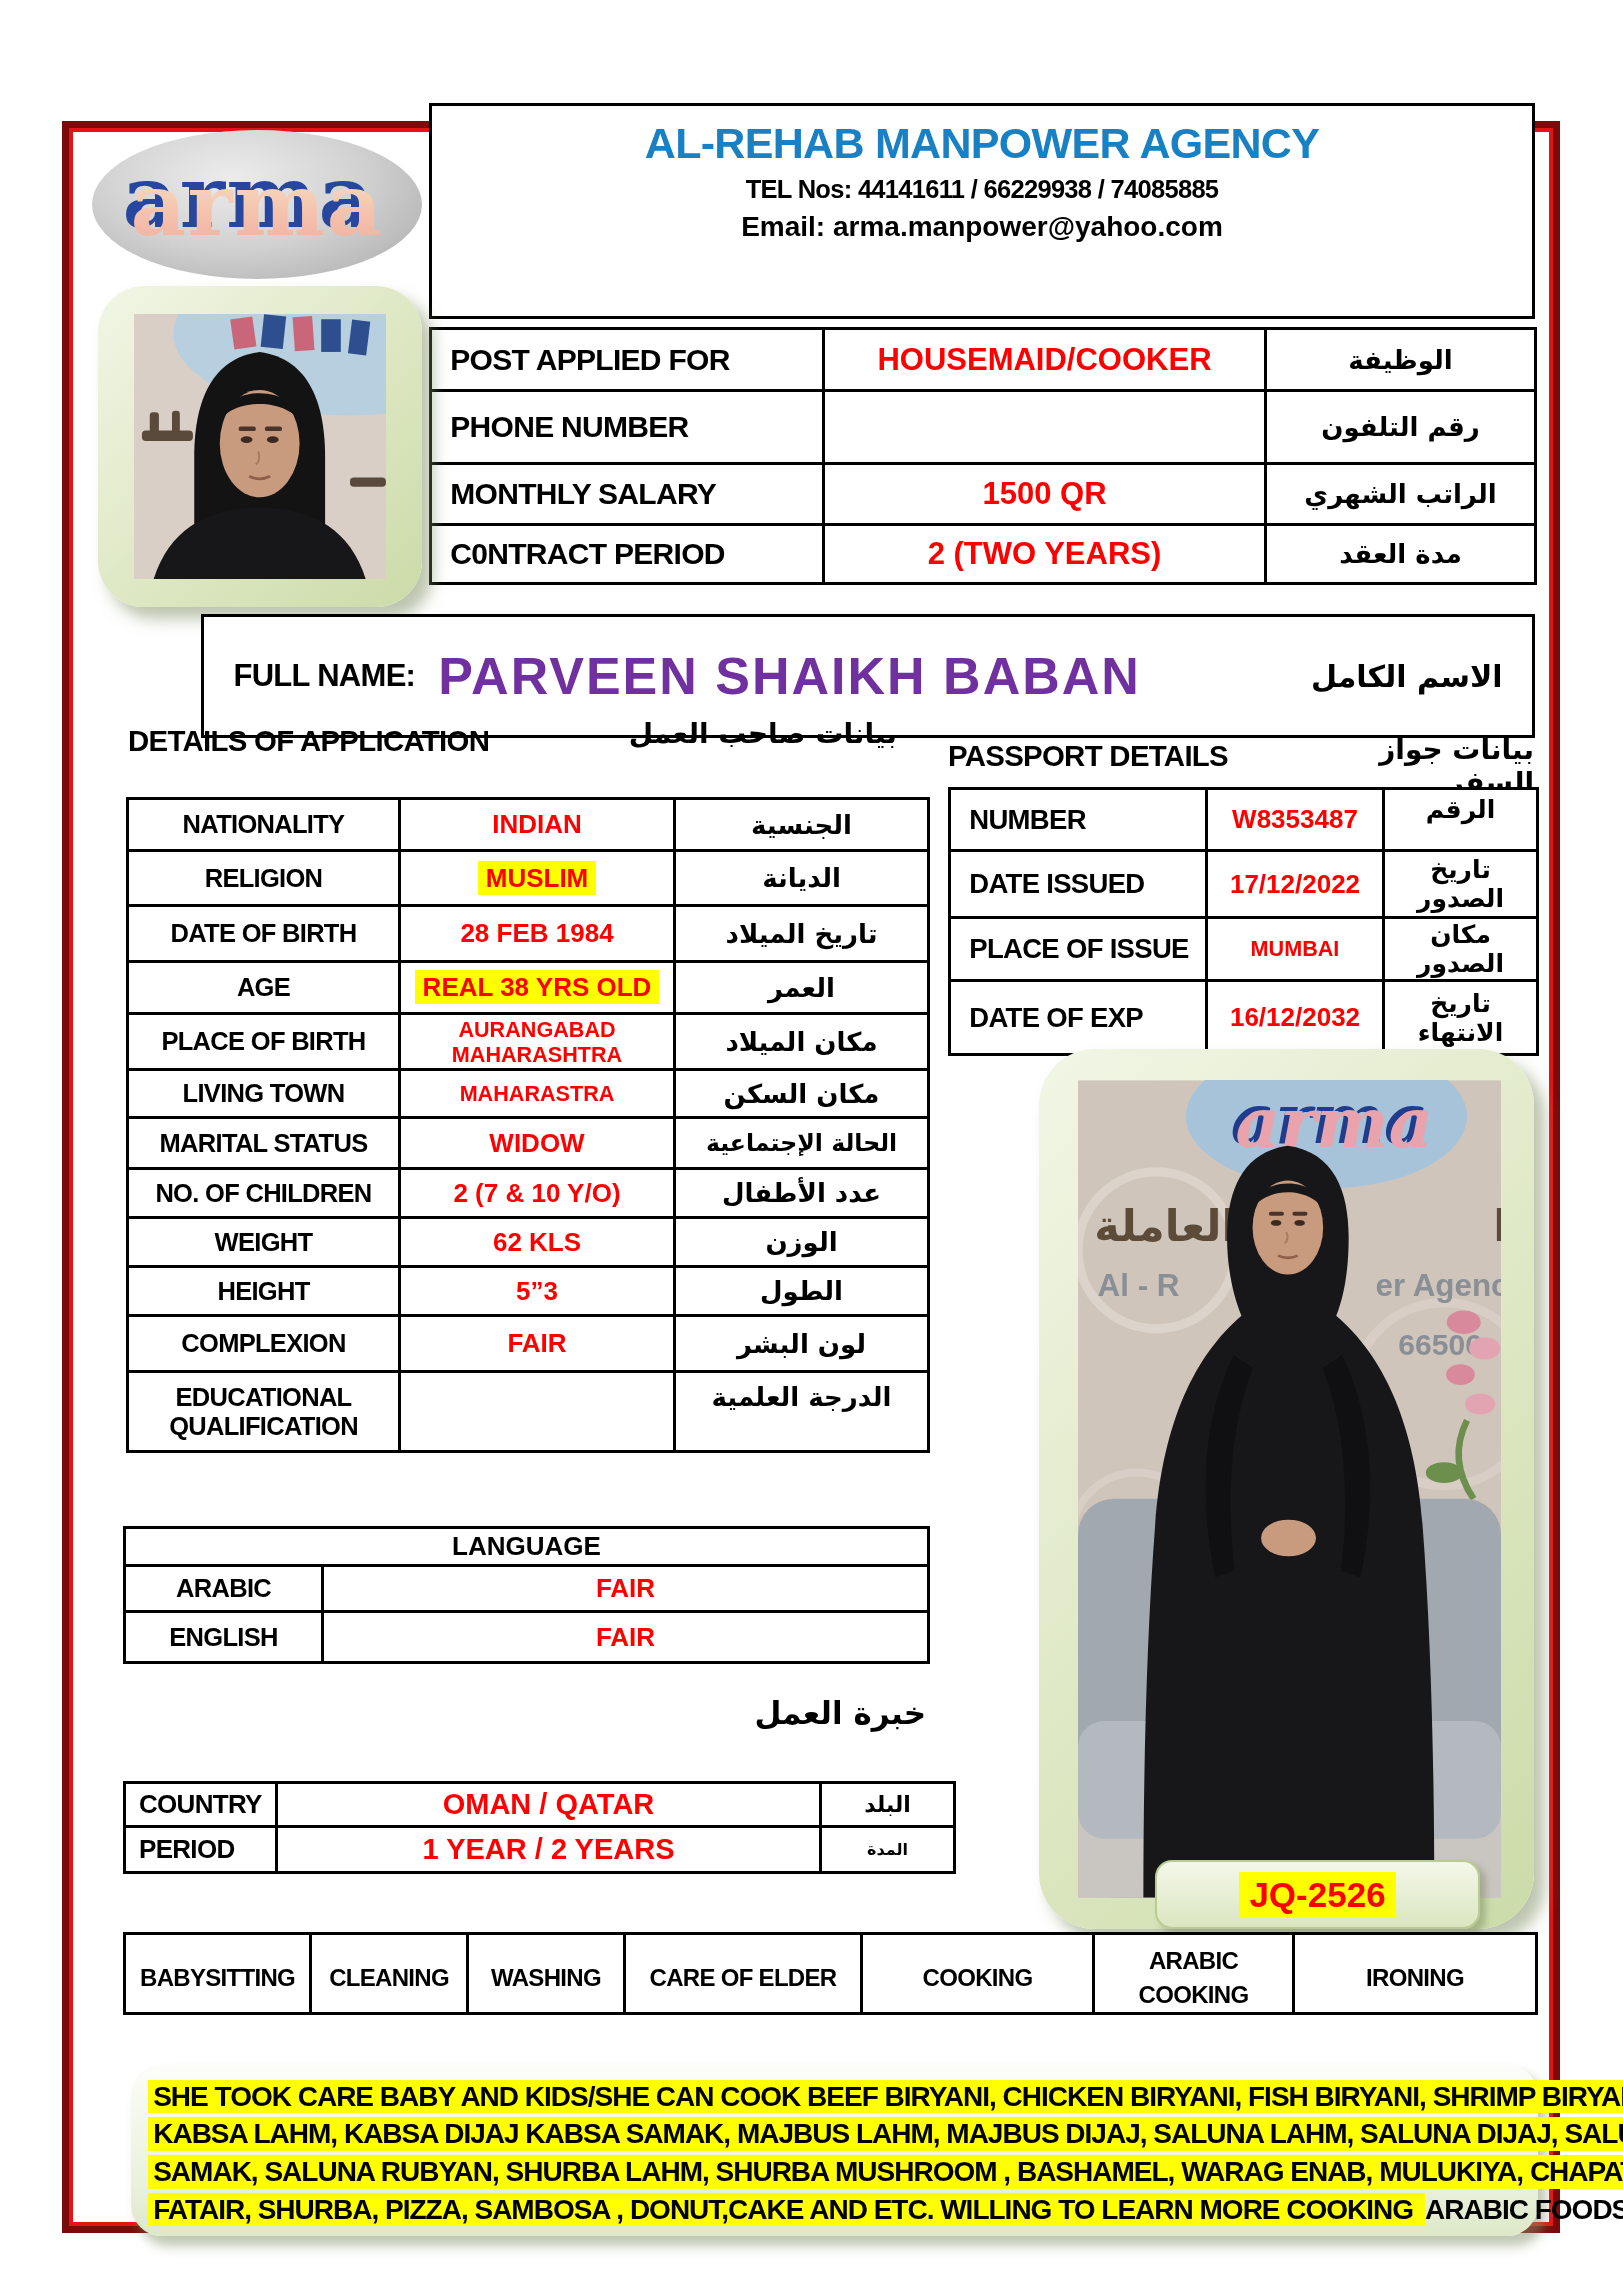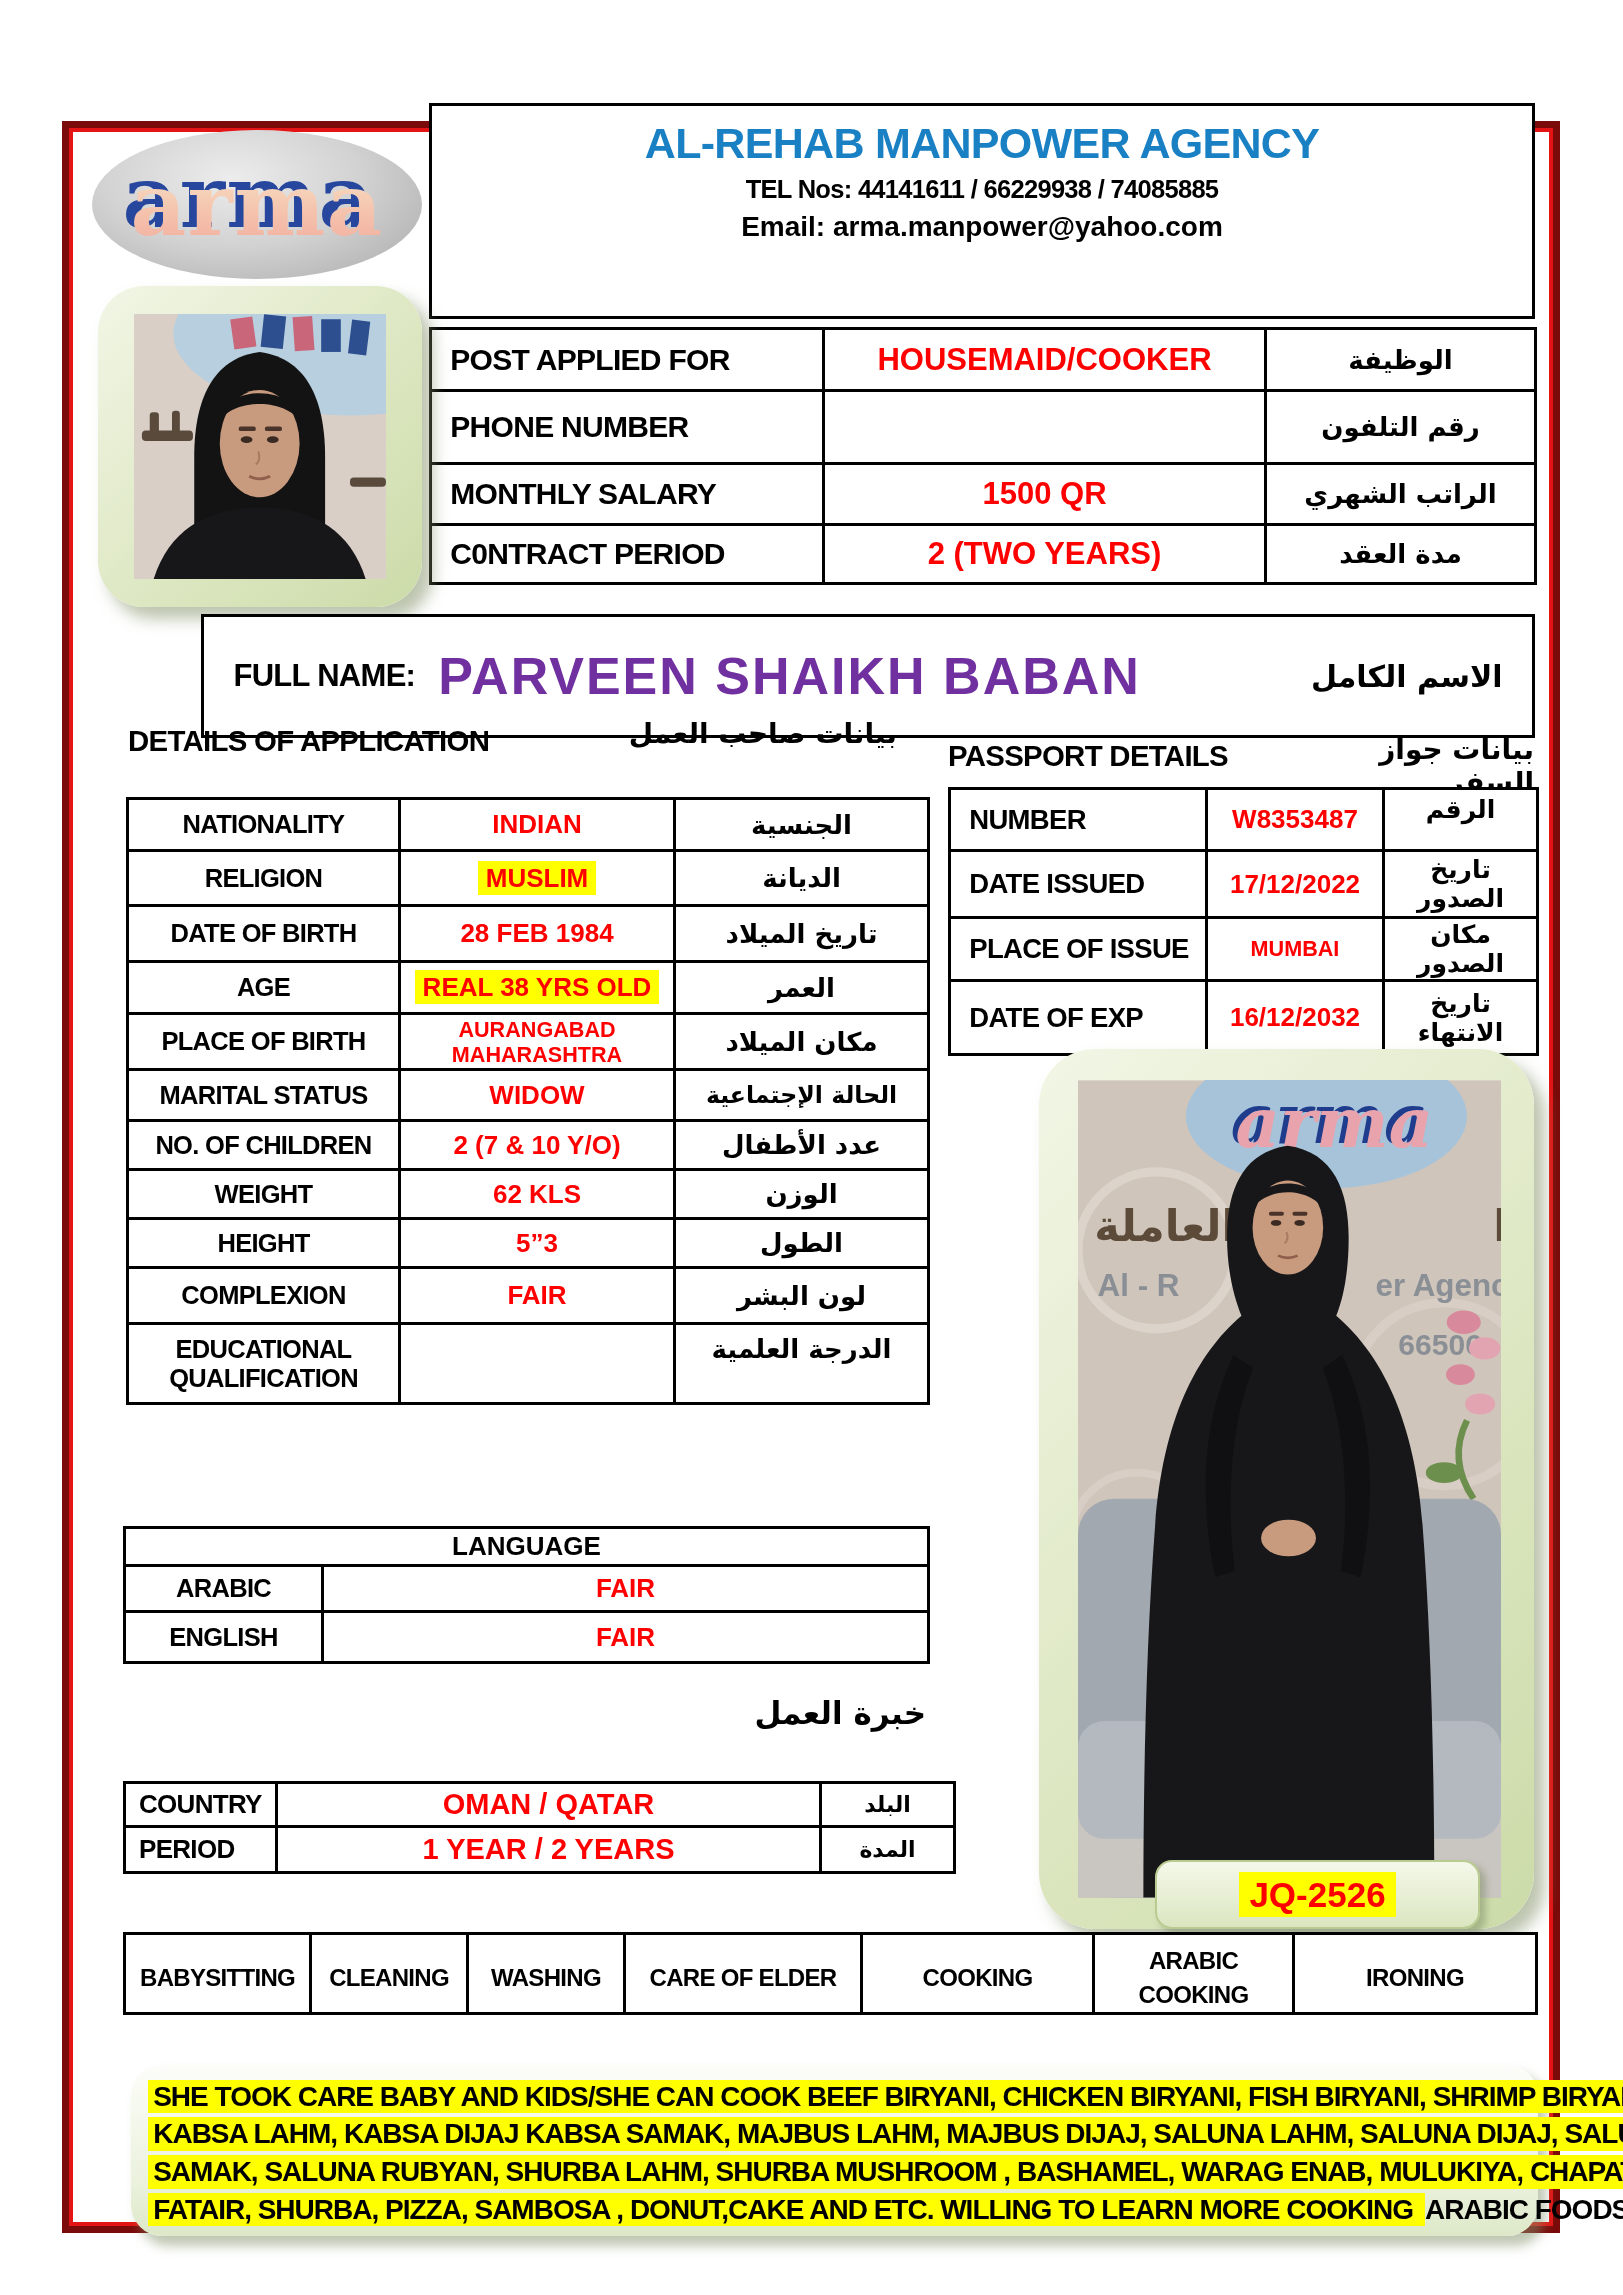--- a/index.html
+++ b/index.html
@@ -189,20 +189,25 @@
   </tr>
   <tr style="height:52px">
     <td class="lblC">AGE</td>
     <td class="val"><span class="hl">REAL 38 YRS OLD</span></td>
     <td class="ar">العمر</td>
   </tr>
   <tr style="height:56px">
     <td class="lblC">PLACE OF BIRTH</td>
     <td class="val val-sm" style="padding:0 46px;">AURANGABAD MAHARASHTRA</td>
     <td class="ar">مكان الميلاد</td>
+  </tr>
+  <tr style="height:48px">
+    <td class="lblC">LIVING TOWN</td>
+    <td class="val val-sm">MAHARASTRA</td>
+    <td class="ar">مكان السكن</td>
   </tr>
   <tr style="height:51px">
     <td class="lblC">MARITAL STATUS</td>
     <td class="val">WIDOW</td>
     <td class="ar" style="font-size:23.6px">الحالة الإجتماعية</td>
   </tr>
   <tr style="height:49px">
     <td class="lblC">NO. OF CHILDREN</td>
     <td class="val">2 (7 &amp; 10 Y/O)</td>
     <td class="ar">عدد الأطفال</td>
@@ -341,21 +346,21 @@
     </colgroup>
   <tbody>
       <tr style="height:44px">
     <td class="lblL" style="font-size:26px; padding-left:13px;">COUNTRY</td>
     <td class="val" style="font-size:29px">OMAN / QATAR</td>
     <td class="ar" style="font-size:22px">البلد</td>
   </tr>
   <tr style="height:46px">
     <td class="lblL" style="font-size:26px; padding-left:13px;">PERIOD</td>
     <td class="val" style="font-size:29px">1 YEAR / 2 YEARS</td>
-    <td class="ar" style="font-size:22px">المدة</td>
+    <td class="ar" style="font-size:16px">المدة</td>
   </tr>
 </tbody>
   </table>
 
 <table class="t" style="left:123px; top:1932px; width:1411px;">
   <colgroup>
     <col style="width:186px">
       <col style="width:157px">
       <col style="width:157px">
       <col style="width:237px">

